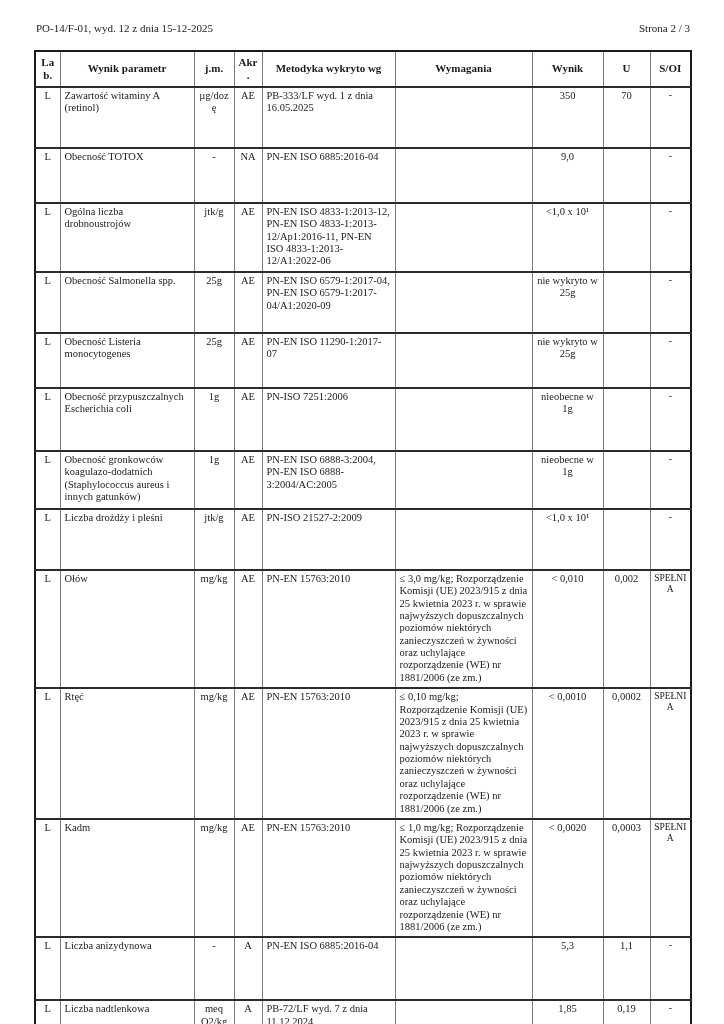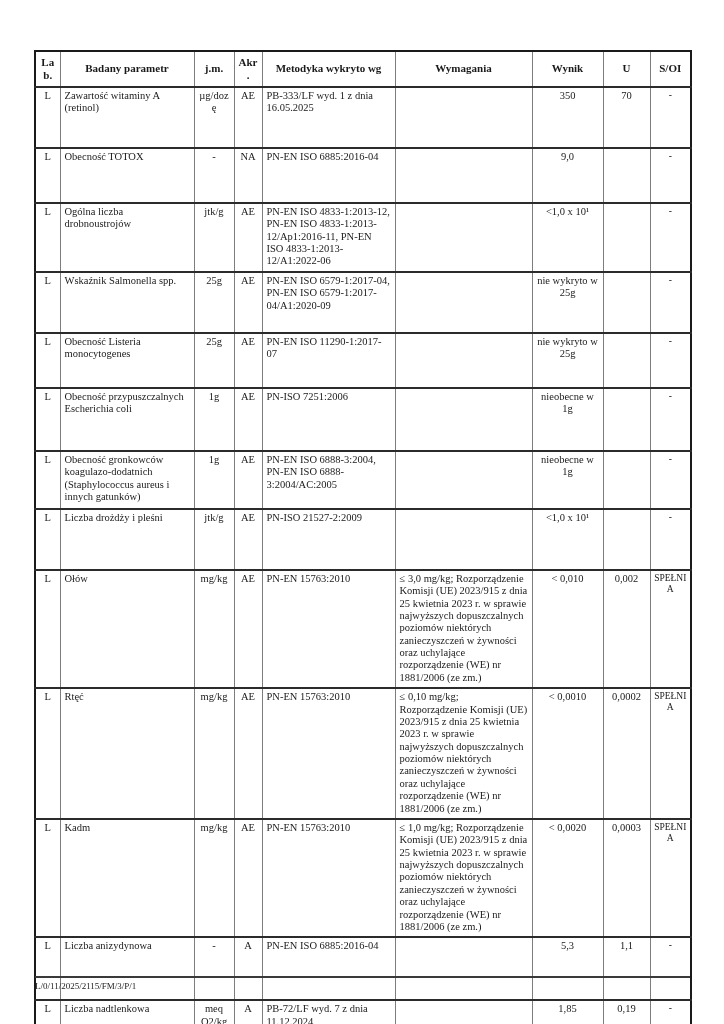--- a/index.html
+++ b/index.html
@@ -93,37 +93,41 @@
     padding-top: 3px;
     font-size: 9px;
     color: #222;
   }
 </style>
 </head>
 <body>
 
 <div class="page">
 
+  <div class="doc-header">
+    <span>PO-14/F-01, wyd. 12 z dnia 15-12-2025</span>
+    <span>Strona 2 / 3</span>
+  </div>
 
   <table class="results-table">
     <colgroup>
         <col class="col-w0">
         <col class="col-w1">
         <col class="col-w2">
         <col class="col-w3">
         <col class="col-w4">
         <col class="col-w5">
         <col class="col-w6">
         <col class="col-w7">
         <col class="col-w8">
       </colgroup>
     <thead>
       <tr>
           <th>Lab.</th>
-          <th>Badany parametr</th>
+          <th>Wynik parametr</th>
           <th>j.m.</th>
           <th>Akr.</th>
           <th>Metodyka wykryto wg</th>
           <th>Wymagania</th>
           <th>Wynik</th>
           <th>U</th>
           <th>S/OI</th>
         </tr>
     </thead>
     <tbody>
@@ -155,21 +159,21 @@
           <td class="col-2">jtk/g</td>
           <td class="col-3">AE</td>
           <td class="col-4">PN-EN ISO 4833-1:2013-12, PN-EN ISO 4833-1:2013-12/Ap1:2016-11, PN-EN ISO 4833-1:2013-12/A1:2022-06</td>
           <td class="col-5"></td>
           <td class="col-6">&lt;1,0 x 10¹</td>
           <td class="col-7"></td>
           <td class="col-8">-</td>
         </tr>
         <tr>
           <td class="col-0">L</td>
-          <td class="col-1">Wskaźnik Salmonella spp.</td>
+          <td class="col-1">Obecność Salmonella spp.</td>
           <td class="col-2">25g</td>
           <td class="col-3">AE</td>
           <td class="col-4">PN-EN ISO 6579-1:2017-04, PN-EN ISO 6579-1:2017-04/A1:2020-09</td>
           <td class="col-5"></td>
           <td class="col-6">nie wykryto w 25g</td>
           <td class="col-7"></td>
           <td class="col-8">-</td>
         </tr>
         <tr>
           <td class="col-0">L</td>
@@ -266,17 +270,14 @@
           <td class="col-3">A</td>
           <td class="col-4">PB-72/LF wyd. 7 z dnia 11.12.2024</td>
           <td class="col-5"></td>
           <td class="col-6">1,85</td>
           <td class="col-7">0,19</td>
           <td class="col-8">-</td>
         </tr>
       </tbody>
   </table>
 
-  <div class="doc-footer">
-    <span>L/0/11/2025/2115/FM/3/P/1</span>
-  </div>
 
 </div>
 
 </body></html>

